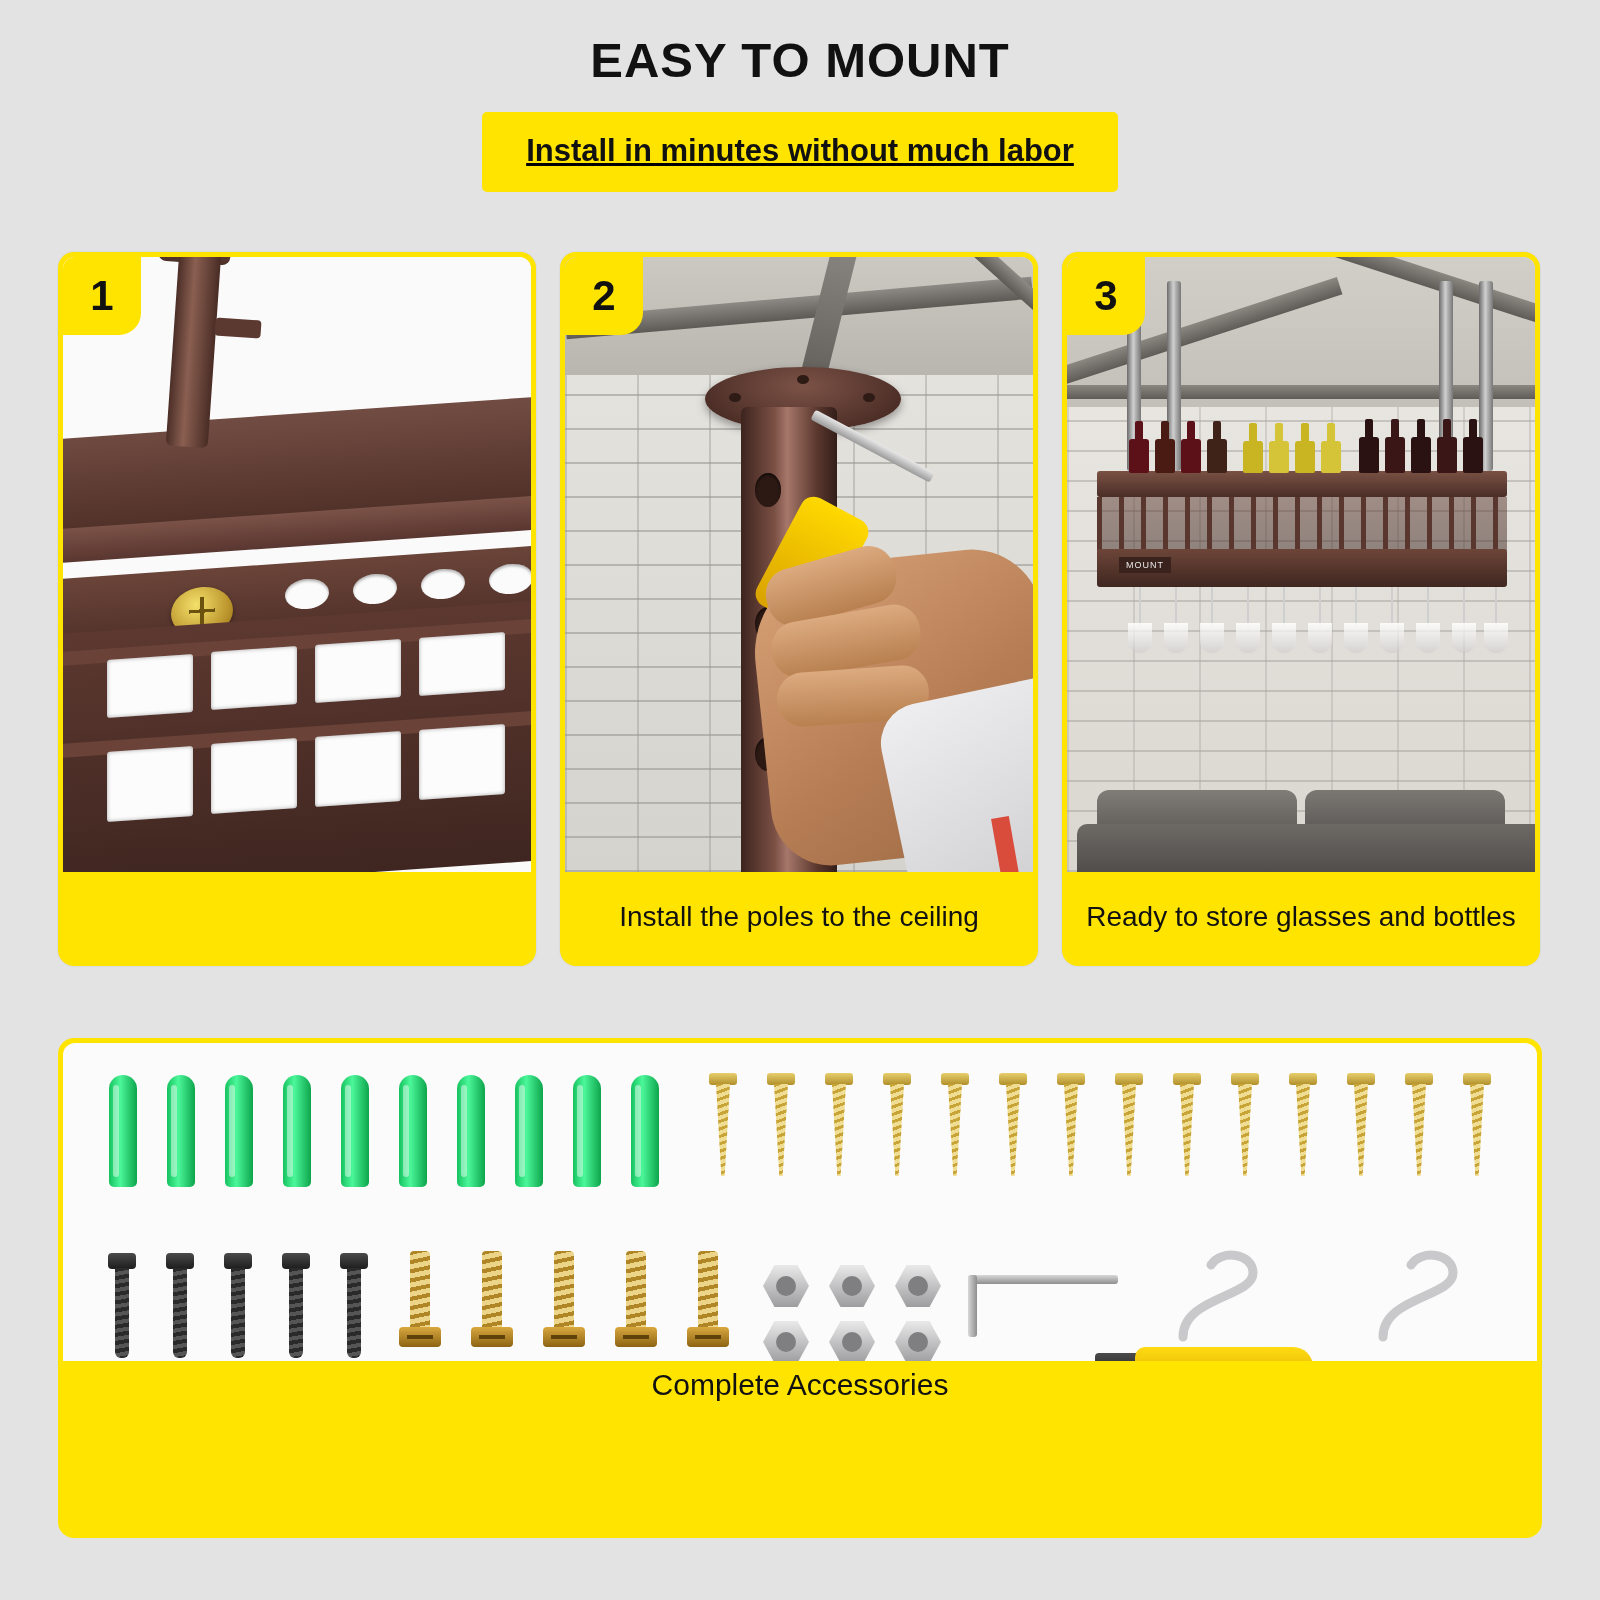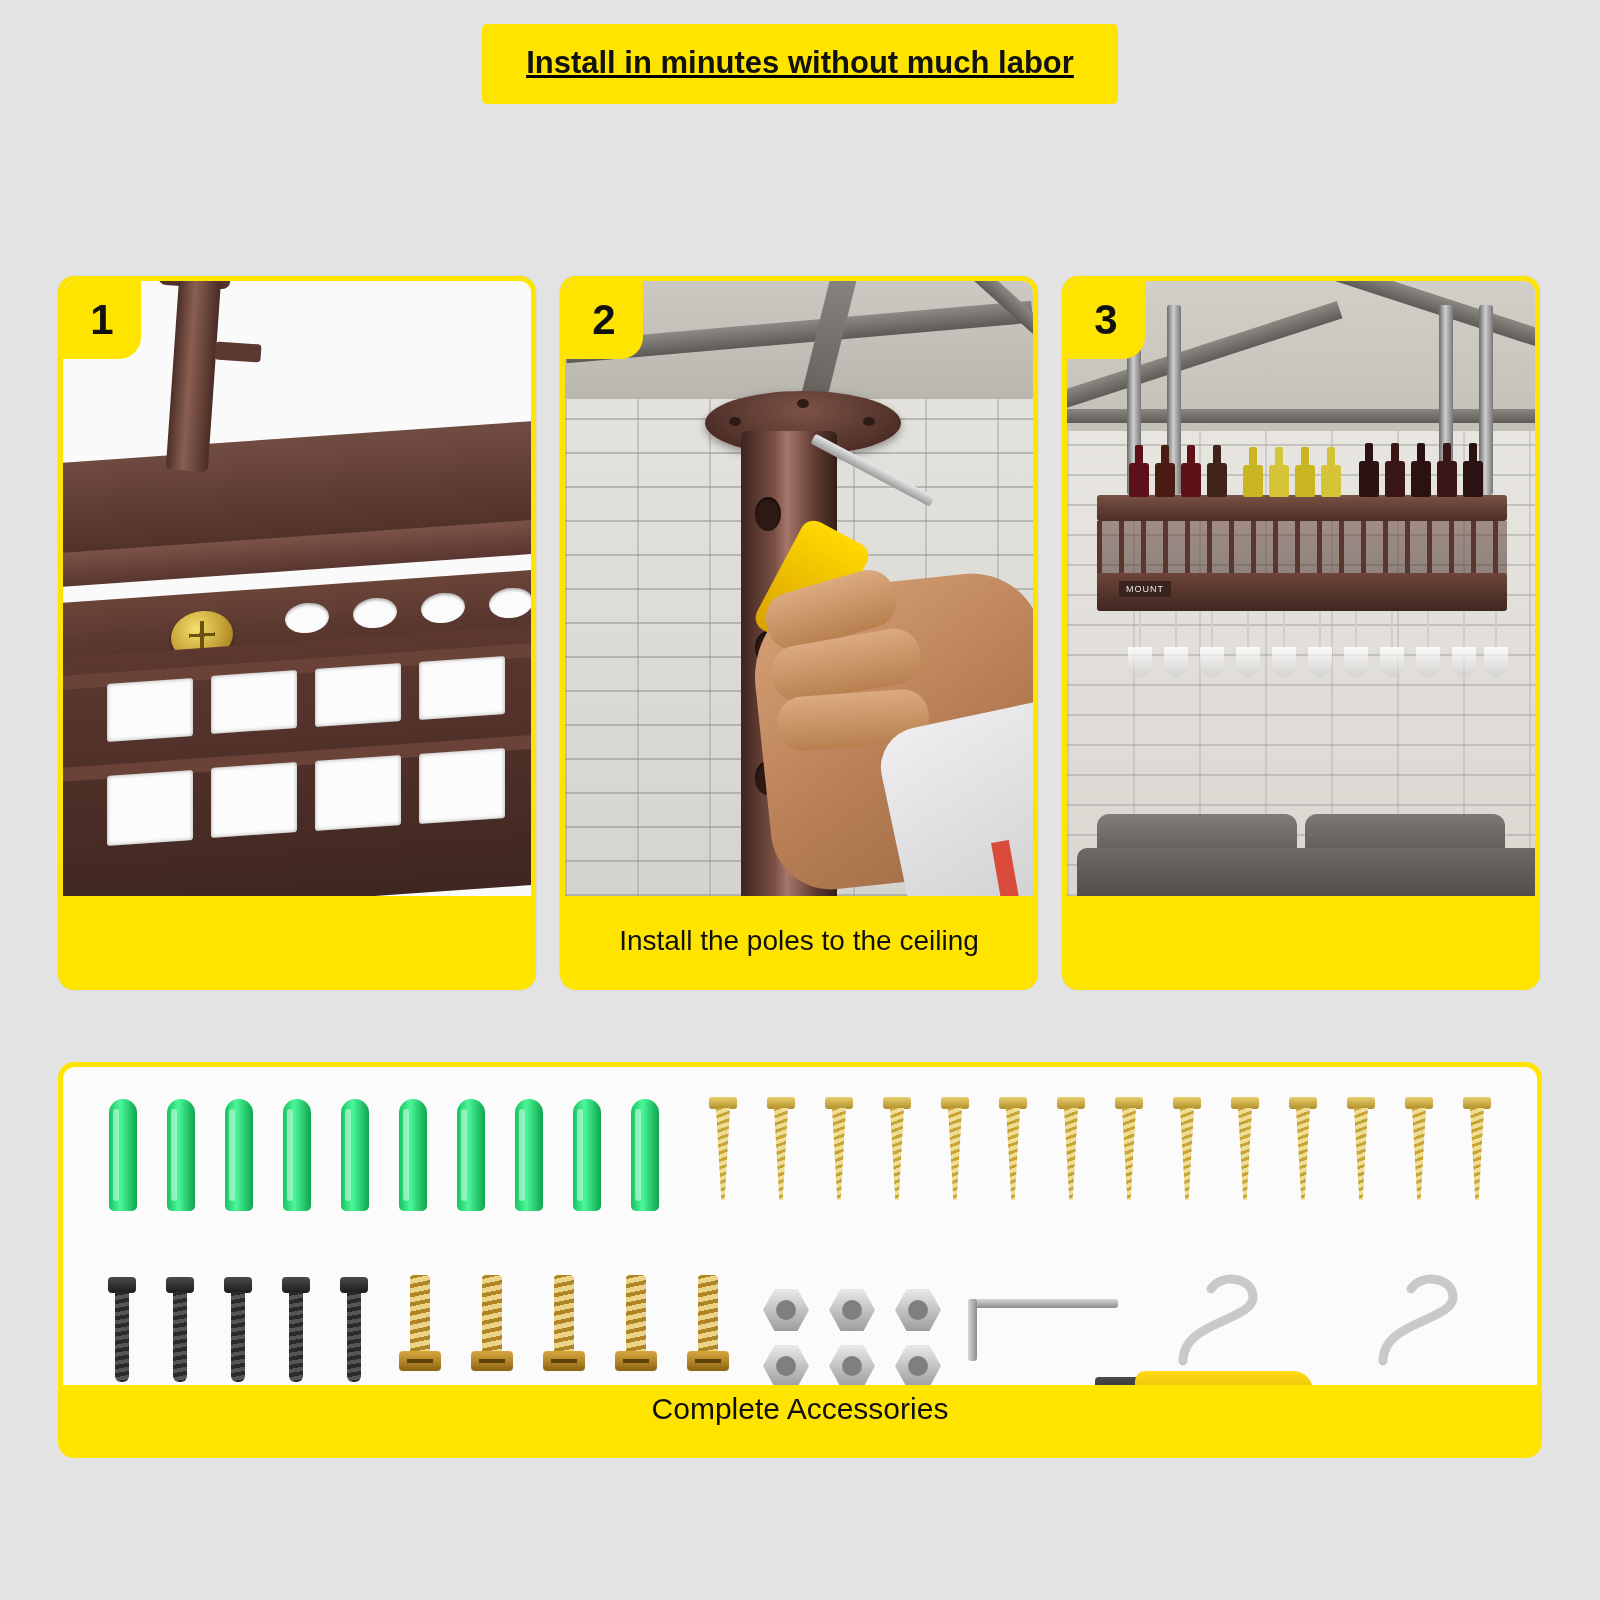--- a/index.html
+++ b/index.html
@@ -287,21 +287,21 @@
   }
   .p3 .sofa .back2 {
     position:absolute; left:228px; bottom:40px; width:200px; height:46px;
     background: linear-gradient(180deg,#7b7874,#595653); border-radius: 12px;
   }
 
   
   .acc {
     position: absolute;
     left: 58px; top: 1038px;
-    width: 1484px; height: 396px;
+    width: 1484px; height: 500px;
     background: #ffe400;
     border-radius: 16px;
     overflow: hidden;
   }
   .acc-inner {
     position: absolute; left: 5px; top: 5px;
     width: 1474px; height: 318px;
     background: #fbfbfb;
     border-radius: 12px 12px 0 0;
     overflow: hidden;
@@ -387,20 +387,21 @@
     position:absolute; left:192px; top:8px; width:178px; height:40px;
     background: linear-gradient(180deg,#ffdb12,#dca800);
     border-radius: 10px 20px 20px 10px;
   }
 </style>
 </head>
 <body>
 
 <div class="page">
 
+  <div class="title">EASY TO MOUNT</div>
   <div class="subtitle-wrap">
     <div class="subtitle">Install in minutes without much labor</div>
   </div>
 
   <div class="steps">
 
     <div class="step">
       <div class="photo p1">
         <div class="bg-white"></div>
         <div class="lace"></div>
@@ -562,20 +563,21 @@
             <span class="bowl"></span>
           </div>
 
         <div class="sofa">
           <div class="back"></div>
           <div class="back2"></div>
           <div class="seat"></div>
         </div>
         <div class="badge">3</div>
       </div>
+      <div class="caption">Ready to store glasses and bottles</div>
     </div>
 
   </div>
 
   <div class="acc">
     <div class="acc-inner">
 
       <div class="anchor" style="left:46px;"></div>
       <div class="anchor" style="left:104px;"></div>
       <div class="anchor" style="left:162px;"></div>

